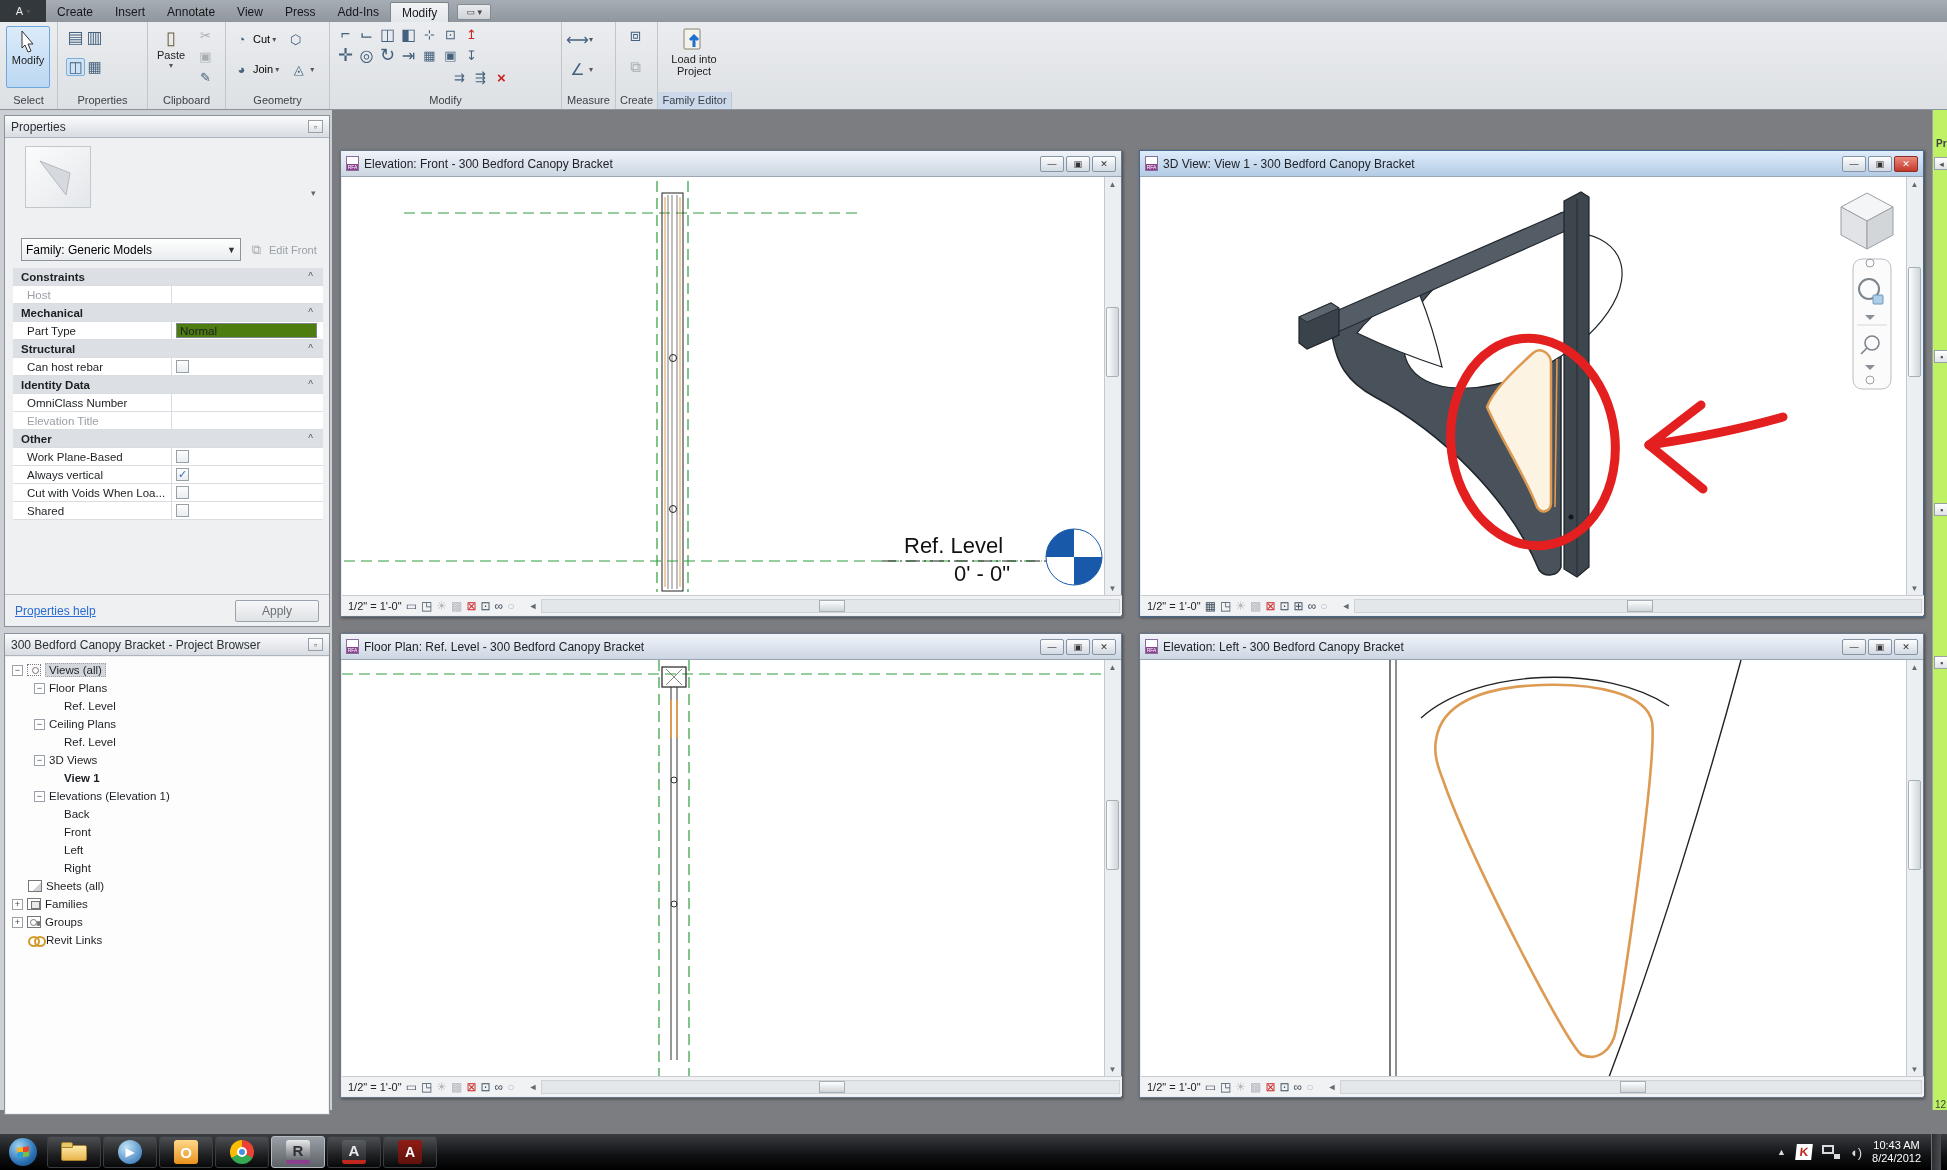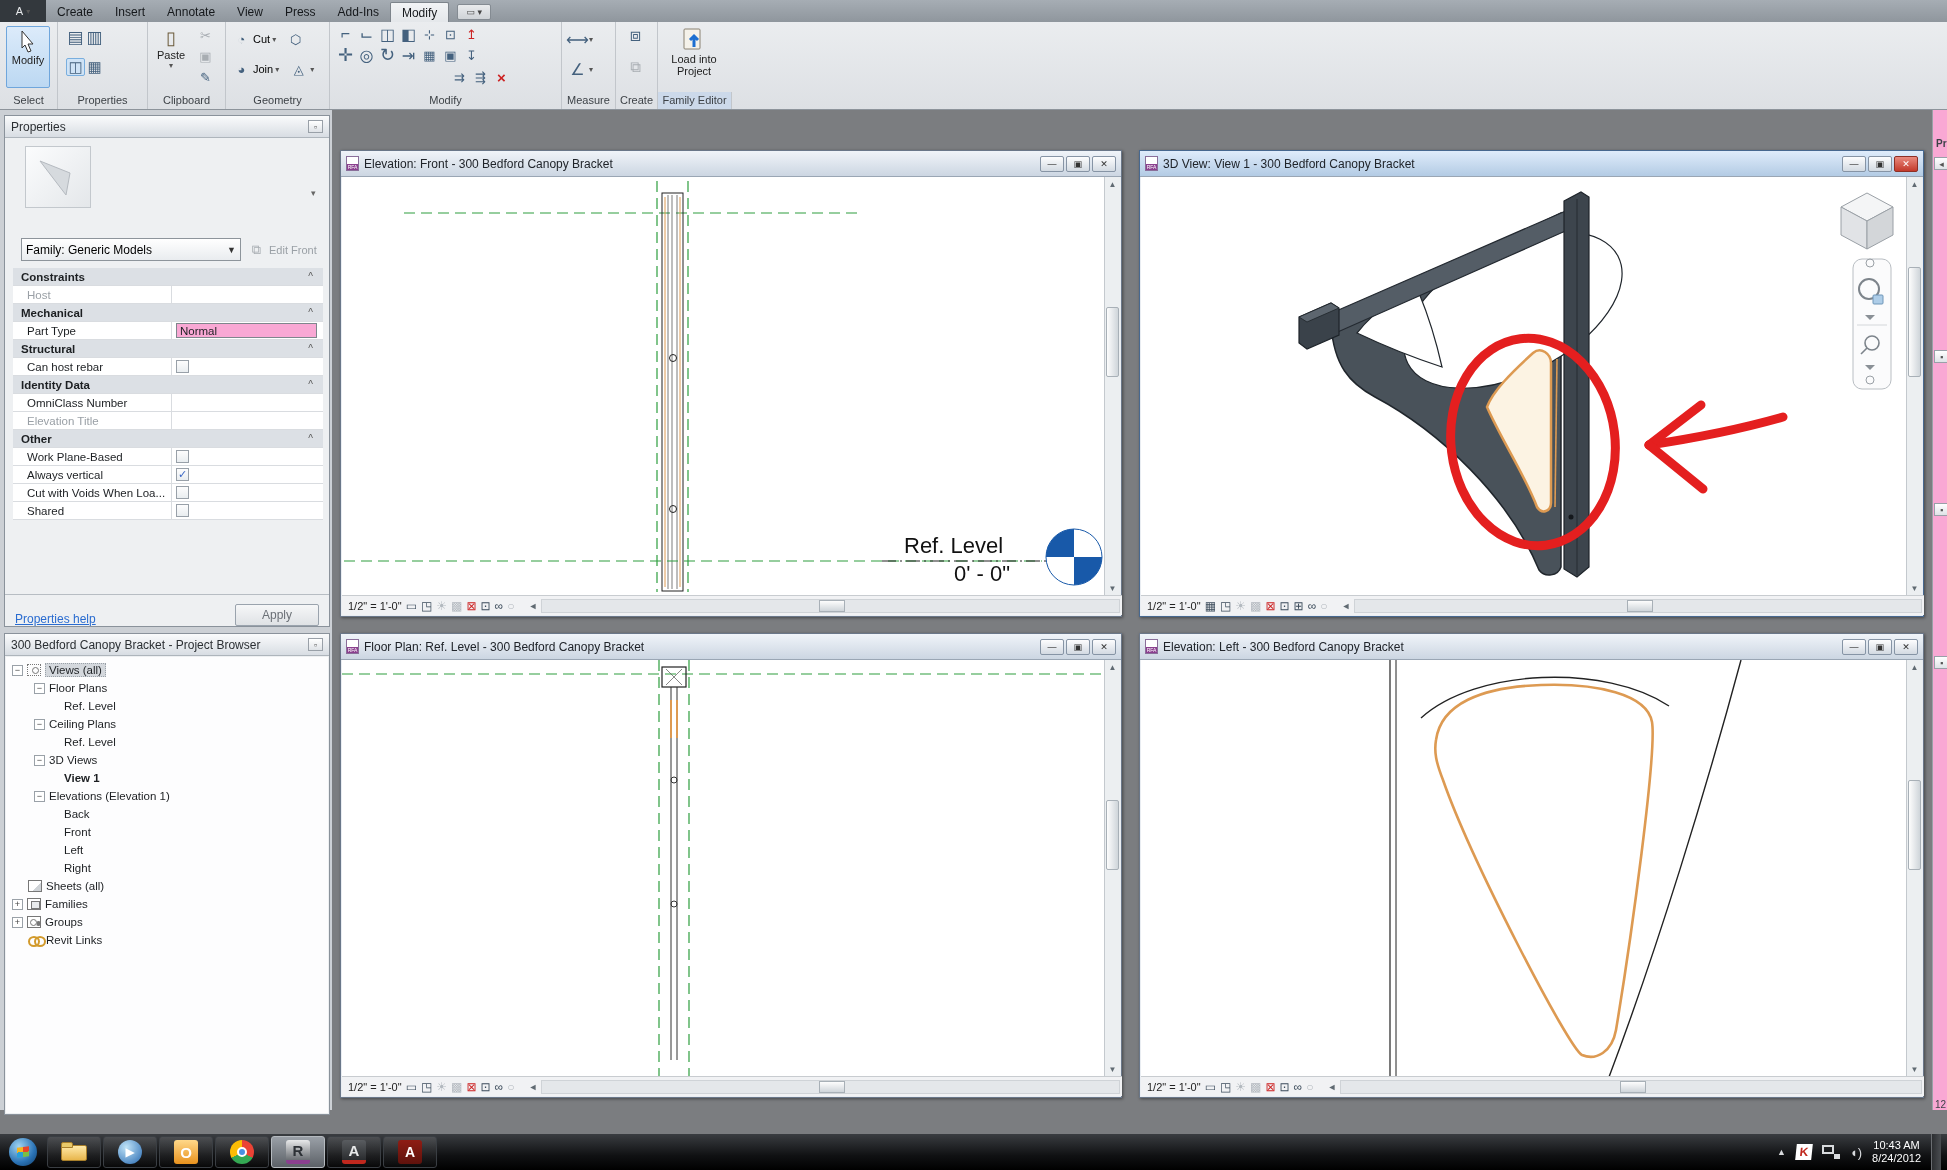--- a/index.html
+++ b/index.html
@@ -35,21 +35,21 @@
   .tinybox { width:15px; height:13px; border:1px solid #99a0a8; background:linear-gradient(#fff,#dfe3e7); font-size:9px; color:#555; display:flex; align-items:center; justify-content:center; }
 
   
   .prow { position:relative; height:18px; border-bottom:1px solid #d9dce0; font-size:11.5px; display:flex; align-items:center; background:#fff; }
   .prow .lbl { padding-left:14px; width:158px; color:#1c1f22; white-space:nowrap; overflow:hidden; }
   .prow .lbl.dim { color:#9aa0a6; }
   .prow .val { flex:1; height:100%; border-left:1px solid #d9dce0; display:flex; align-items:center; padding-left:4px; color:#1c1f22; }
   .prow.hdr { background:#dce0e5; font-weight:bold; }
   .prow.hdr .lbl { width:auto; padding-left:8px; }
   .prow.hdr .chev { position:absolute; right:10px; font-size:10px; color:#555; font-weight:normal; }
-  .cell-box { border:1px solid #7f868d; background:#f9a8d4; height:15px; width:96%; display:flex; align-items:center; padding-left:3px; }
+  .cell-box { border:1px solid #7f868d; background:#4d7c0f; height:15px; width:96%; display:flex; align-items:center; padding-left:3px; }
   .chk { width:13px; height:13px; border:1px solid #98a0a8; background:linear-gradient(#fdfdfd,#e9edf0); font-size:11px; line-height:11px; color:#3a66c4; text-align:center; }
 
   
   .trow { height:18px; display:flex; align-items:center; font-size:11.5px; color:#1c1f22; }
   .expbox { width:11px; height:11px; border:1px solid #9aa1a8; background:#fff; font-size:9px; line-height:9px; text-align:center; color:#444; margin-right:4px; flex:none; }
   .ticon { width:14px; height:12px; margin-right:4px; flex:none; position:relative; }
   .ticon.views { border:1px dotted #777; } .ticon.views::after { content:""; position:absolute; left:4px; top:2px; width:5px; height:5px; border:1px solid #777; border-radius:50%; }
   .ticon.sheets { border:1px solid #777; background:linear-gradient(135deg,#fff 60%,#cfd3d7 60%); }
   .ticon.families { border:1px solid #777; background:#fff; } .ticon.families::after { content:""; position:absolute; left:3px; top:2px; width:7px; height:6px; border:1px solid #777; background:#e8eaec; }
   .ticon.groups { border:1px solid #777; background:#fff; } .ticon.groups::after { content:""; position:absolute; left:2px; top:2px; width:5px; height:5px; border:1px solid #777; border-radius:50%; box-shadow:5px 1px 0 -1px #777; }
@@ -311,21 +311,21 @@
           </span>
         </div>
       <div class="prow">
           <span class="lbl">Shared</span>
           <span class="val">
             <span class="chk"></span>
           </span>
         </div>
     </div>
 
-    <div class="abs" style="left:0;top:478px;width:324px;height:32px;border-top:1px solid #b7bdc3;display:flex;align-items:flex-end;padding:0 10px">
+    <div class="abs" style="left:0;top:478px;width:324px;height:32px;border-top:1px solid #b7bdc3;display:flex;align-items:center;padding:0 10px">
       <a style="font-size:12px;color:#2a6cd0;text-decoration:underline">Properties help</a>
       <span style="flex:1"></span>
       <span style="width:84px;height:22px;border:1px solid #9aa3ad;border-radius:2px;background:linear-gradient(#f6f7f8,#dfe2e5);font-size:12px;color:#6b7076;display:flex;align-items:center;justify-content:center">Apply</span>
     </div>
   </div>
 
   <div class="abs palette" style="left:4px;top:633px;width:326px;height:482px">
     <div class="pal-title">
       <span>300 Bedford Canopy Bracket - Project Browser</span>
       <span class="spc"></span>
@@ -614,21 +614,21 @@
       <span class="cicon">⊡</span>
       <span class="cicon">∞</span>
       <span class="cicon dim">○</span>
       <span class="hs-left">◄</span>
       <span class="hs-track">
           <span class="hs-thumb"></span>
         </span>
     </div>
   </div>
 
-  <div class="abs" style="left:1932px;top:110px;width:15px;height:1000px;background:#f9a8d4;border-left:1px solid #9aa1a8">
+  <div class="abs" style="left:1932px;top:110px;width:15px;height:1000px;background:#bef264;border-left:1px solid #9aa1a8">
     <div style="font-size:10px;color:#3d4247;padding:28px 0 0 3px;font-weight:bold">Pr</div>
     <div class="tinybox" style="margin:8px 0 0 1px">◂</div>
     <div class="tinybox" style="margin:180px 0 0 1px">▪</div>
     <div class="tinybox" style="margin:140px 0 0 1px">▪</div>
     <div class="tinybox" style="margin:140px 0 0 1px">▪</div>
     <div style="font-size:10px;color:#3d4247;margin:430px 0 0 2px">12</div>
   </div>
 
 
   <div class="abs" id="taskbar">

